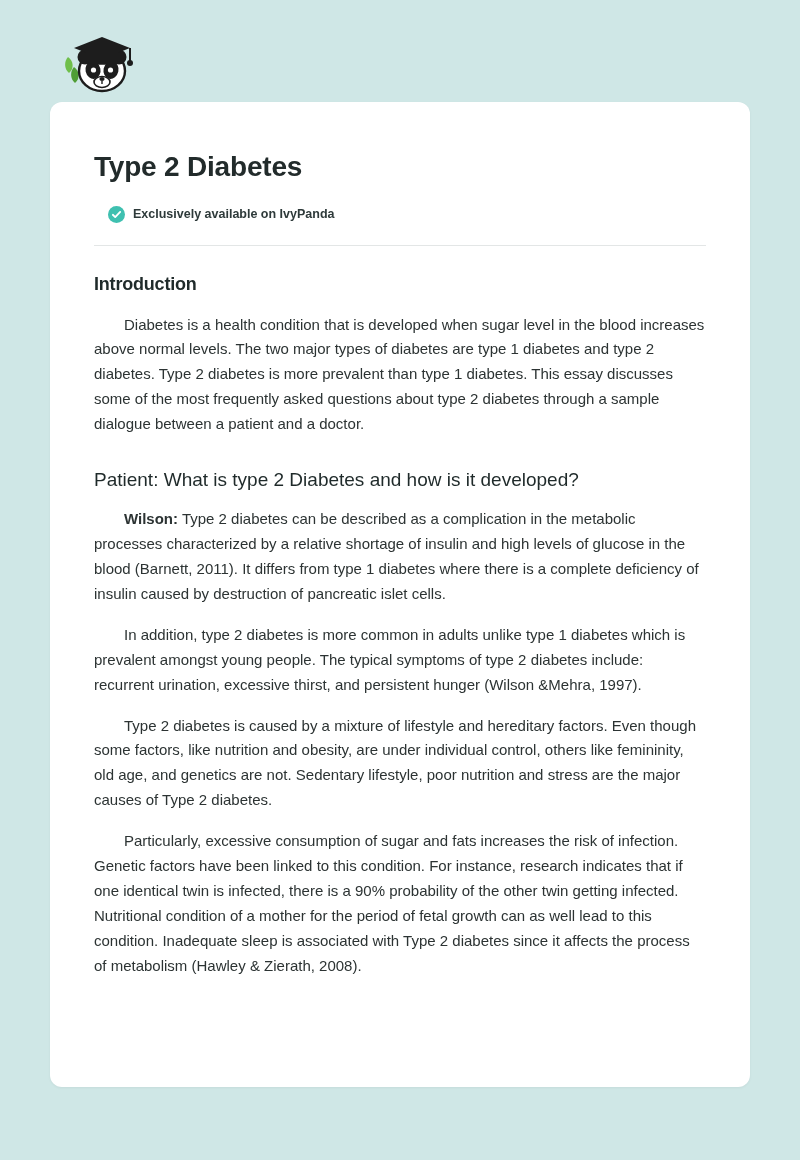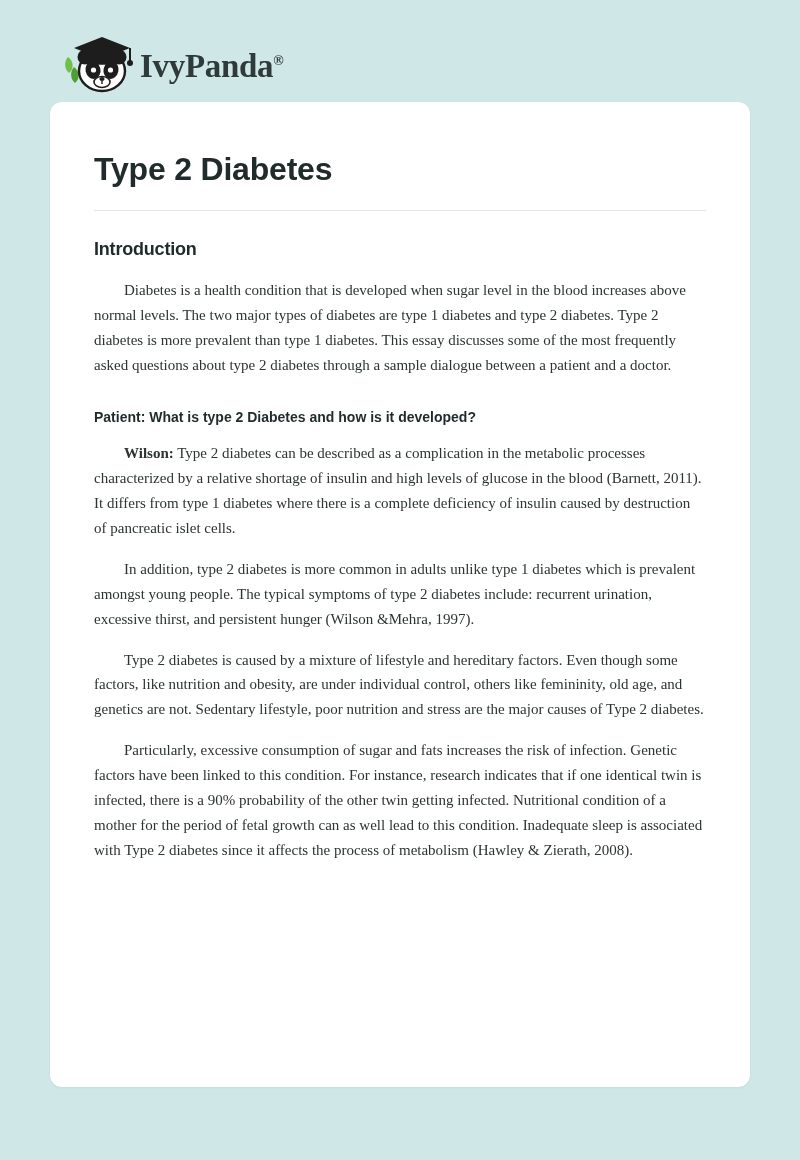--- a/index.html
+++ b/index.html
@@ -67,21 +67,21 @@
     background: #ffffff;
     margin: 6px 50px 0 50px;
     border-radius: 12px;
     padding: 42px 44px 60px 44px;
     box-sizing: border-box;
     min-height: 985px;
     box-shadow: 0 1px 3px rgba(0,0,0,0.05);
   }
 
   h1.doc-title {
-    font-size: 32px;
+    font-size: 28px;
     line-height: 1.2;
     color: #222b2b;
     margin: 6px 0 22px 0;
     font-weight: 700;
     letter-spacing: -0.2px;
   }
 
   .exclusive {
     display: flex;
     align-items: center;
@@ -112,35 +112,34 @@
   }
 
   h2.section {
     font-size: 18px;
     color: #1f2a2a;
     font-weight: 700;
     margin: 0 0 18px 0;
     letter-spacing: -0.2px;
   }
   h2.qa {
-    font-size: 14px;
+    font-size: 19px;
     line-height: 1.38;
     color: #1f2a2a;
-    font-weight: 700;
+    font-weight: 400;
     margin: 30px 0 14px 0;
   }
 
   p.body {
     font-size: 15px;
     line-height: 1.66;
     color: #2c3333;
     margin: 0 0 16px 0;
     text-indent: 30px;
     text-align: left;
-    font-family: Liberation Serif, serif;
   }
   p.body b { font-weight: 700; }
 </style>
 </head>
 <body>
 
 <div class="page">
 
   <div class="brand-bar">
     <span class="brand-logo-wrap">
@@ -163,30 +162,35 @@
           <ellipse cx="42" cy="47" rx="8" ry="5.5" fill="#ffffff" stroke="#1d1d1d" stroke-width="1.6"></ellipse>
           <ellipse cx="42" cy="44" rx="2.6" ry="1.9" fill="#1d1d1d"></ellipse>
           <path d="M42 46 v3" stroke="#1d1d1d" stroke-width="1.4" fill="none"></path>
 
           <path d="M42 2 L70 13 L42 24 L14 13 Z" fill="#1d1d1d"></path>
           <path d="M26 17 v9 c0 5, 32 5, 32 0 v-9" fill="#1d1d1d"></path>
           <path d="M70 13 v13" stroke="#1d1d1d" stroke-width="2" fill="none"></path>
           <circle cx="70" cy="28" r="3" fill="#1d1d1d"></circle>
         </svg>
       </span>
-      <span class="brand-name">
-        <span>IvyPanda</span><span class="reg">®</span>
-      </span>
     </span>
   </div>
 
   <div class="card">
 
     <h1 class="doc-title">Type 2 Diabetes</h1>
 
+    <div class="exclusive">
+      <span class="check-badge">
+        <svg width="11" height="11" viewBox="0 0 12 12" aria-hidden="true">
+          <path d="M2 6.3 L4.6 8.8 L10 3.2" fill="none" stroke="#ffffff" stroke-width="2" stroke-linecap="round" stroke-linejoin="round"></path>
+        </svg>
+      </span>
+      <span class="exclusive-text">Exclusively available on IvyPanda</span>
+    </div>
 
     <hr class="divider">
 
     <h2 class="section">Introduction</h2>
     <p class="body">Diabetes is a health condition that is developed when sugar level in the blood increases above normal levels. The two major types of diabetes are type 1 diabetes and type 2 diabetes. Type 2 diabetes is more prevalent than type 1 diabetes. This essay discusses some of the most frequently asked questions about type 2 diabetes through a sample dialogue between a patient and a doctor.</p>
 
     <h2 class="qa">Patient: What is type 2 Diabetes and how is it developed?</h2>
 
     <p class="body"><b>Wilson:</b><span> Type 2 diabetes can be described as a complication in the metabolic processes characterized by a relative shortage of insulin and high levels of glucose in the blood (Barnett, 2011). It differs from type 1 diabetes where there is a complete deficiency of insulin caused by destruction of pancreatic islet cells.</span></p>
 

